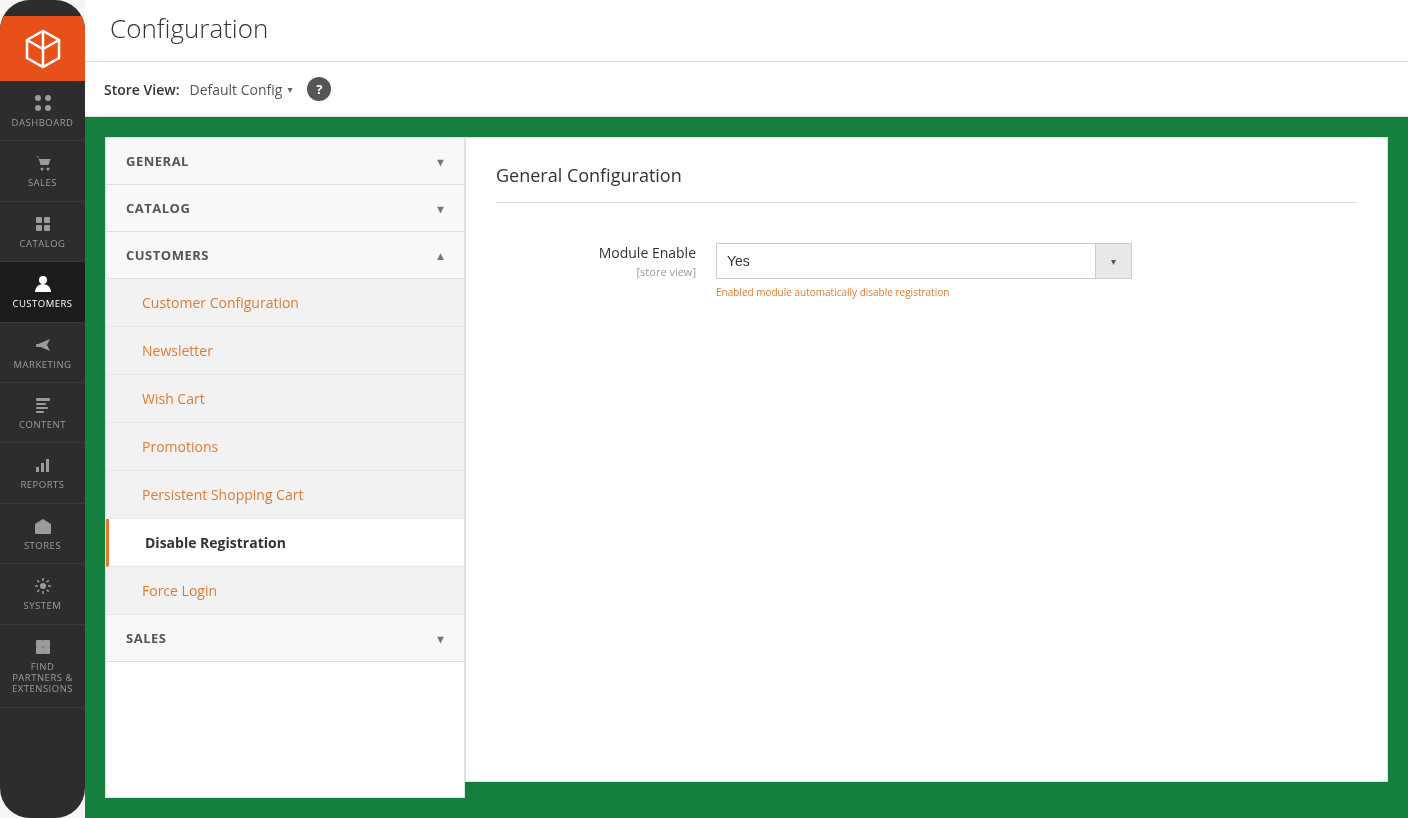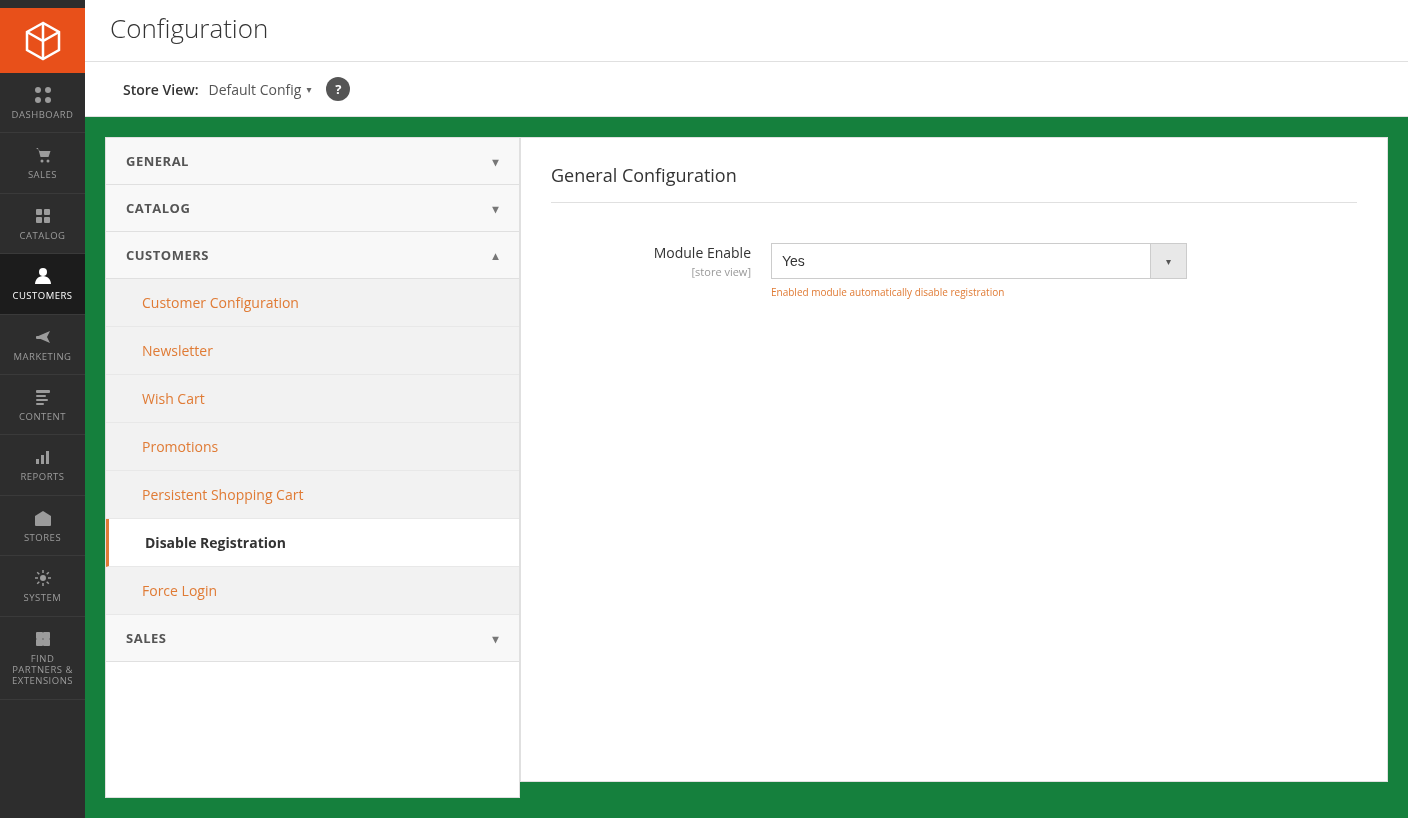--- a/index.html
+++ b/index.html
@@ -5,24 +5,25 @@
     * { box-sizing: border-box; margin: 0; padding: 0; }
     body { font-family: 'Open Sans', Arial, sans-serif; background: #f5f5f5; display: flex; height: 100vh; overflow: hidden; }
 
     
     .sidebar {
       width: 85px;
       background: #2d2d2d;
       display: flex;
       flex-direction: column;
       align-items: center;
-      padding-top: 8px;
+      padding-top: 16px;
       flex-shrink: 0;
       height: 100vh;
       overflow-y: auto;
+      border-radius: 30px;
     }
     .sidebar-logo {
       width: 85px;
       height: 65px;
       background: #e8501a;
       display: flex;
       align-items: center;
       justify-content: center;
       flex-shrink: 0;
     }
@@ -65,21 +66,21 @@
     .page-title {
       font-size: 26px;
       font-weight: 300;
       color: #333;
       padding: 10px 25px 15px;
     }
 
     
     .store-view-bar {
       background: #fff;
-      padding: 15px 38px;
+      padding: 15px 19px;
       display: flex;
       align-items: center;
       gap: 10px;
       border-bottom: 1px solid #e0e0e0;
       margin: 0 0 0 0;
     }
     .store-view-label {
       font-size: 14px;
       color: #333;
       font-weight: 600;
@@ -114,21 +115,21 @@
     
     .content-area {
       display: flex;
       flex: 1;
       overflow: hidden;
       padding: 0;
     }
 
     
     .config-panel {
-      width: 415px;
+      width: 360px;
       background: #fff;
       border-right: 1px solid #e0e0e0;
       overflow-y: auto;
       flex-shrink: 0;
       margin: 20px 0 20px 20px;
       border: 1px solid #e0e0e0;
     }
 
     .config-section-header {
       display: flex;

